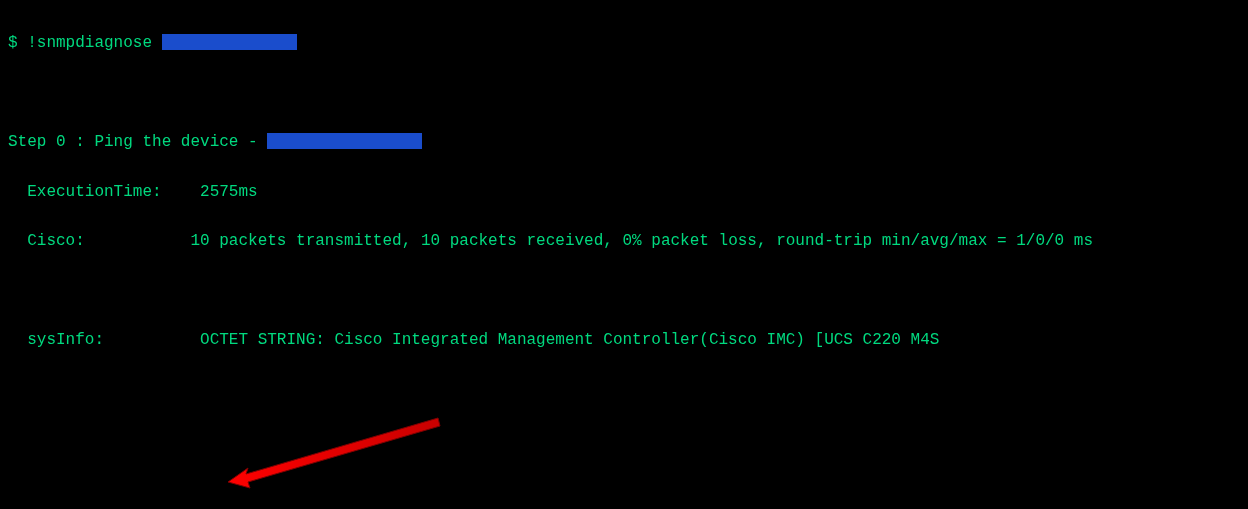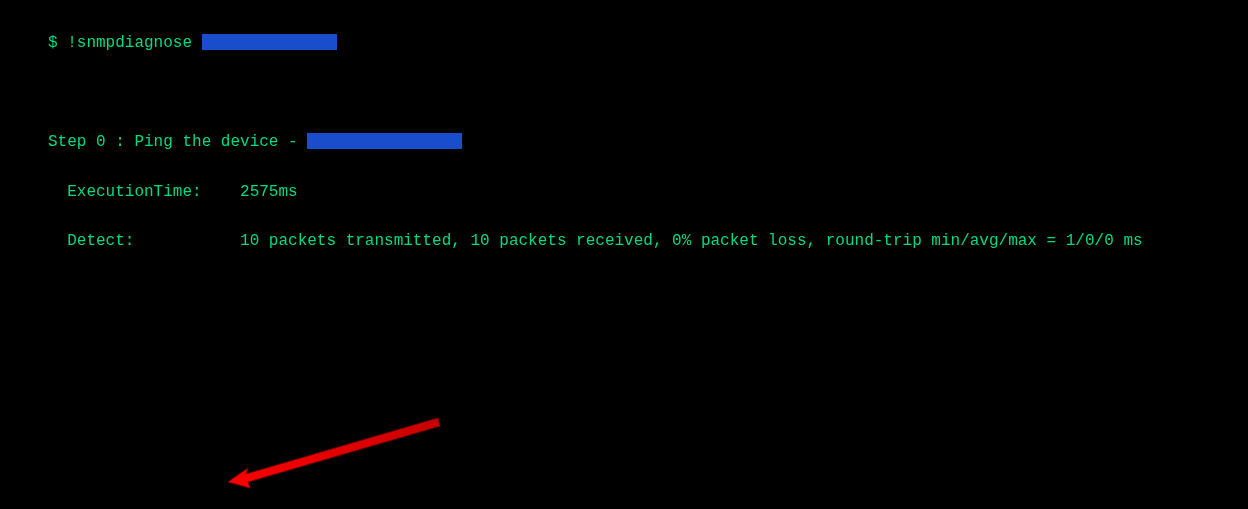--- a/index.html
+++ b/index.html
@@ -16,21 +16,20 @@
     white-space: pre;
     position: relative;
     width: 1248px;
     height: 509px;
     box-sizing: border-box;
     overflow: hidden;
   }
   .line {
     display: block;
     white-space: pre;
-    margin-left: 40px;
   }
   .redact {
     display: inline-block;
     vertical-align: -3px;
     background: #1a4dcc;
     height: 16px;
   }
   .arrow {
     position: absolute;
     left: 228px;
@@ -39,22 +38,23 @@
   }
 </style>
 </head>
 <body>
 
 <div class="terminal">
 <span class="line"><span>$ </span><span>!snmpdiagnose </span><span class="redact" style="width:135px"></span></span>
 <span class="line"> </span>
 <span class="line"><span>Step 0 : Ping the device - </span><span class="redact" style="width:155px"></span></span>
 <span class="line"><span>  ExecutionTime:    </span><span>2575ms</span></span>
-<span class="line"><span>  Detect:           </span><span>10 packets transmitted, 10 packets received, 0% packet loss, round-trip min/avg/max = 1/0/0 ms</span></span>
+<span class="line"><span>  Cisco:           </span><span>10 packets transmitted, 10 packets received, 0% packet loss, round-trip min/avg/max = 1/0/0 ms</span></span>
 <span class="line"> </span>
+<span class="line"><span>  sysInfo:          </span><span>OCTET STRING: Cisco Integrated Management Controller(Cisco IMC) [UCS C220 M4S</span></span>
 
 
 
 
 
 
 
 
 
   <svg class="arrow" width="220" height="80" viewBox="0 0 220 80">

